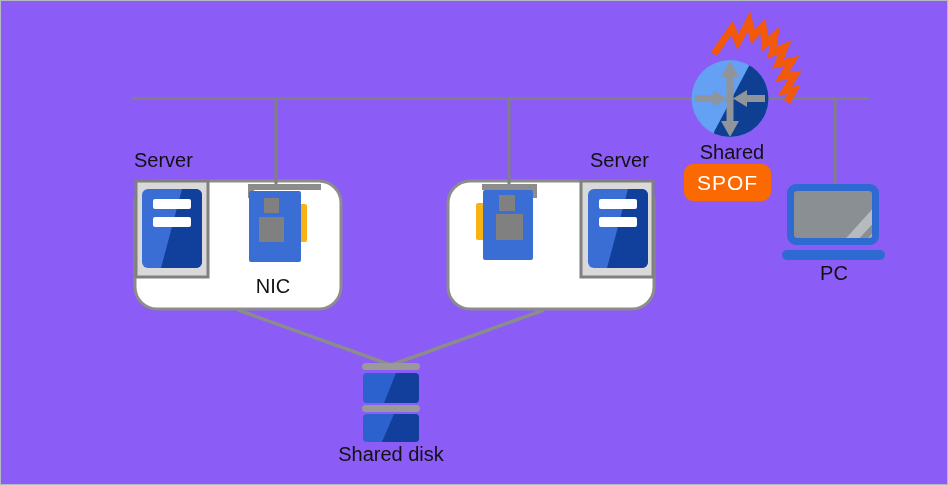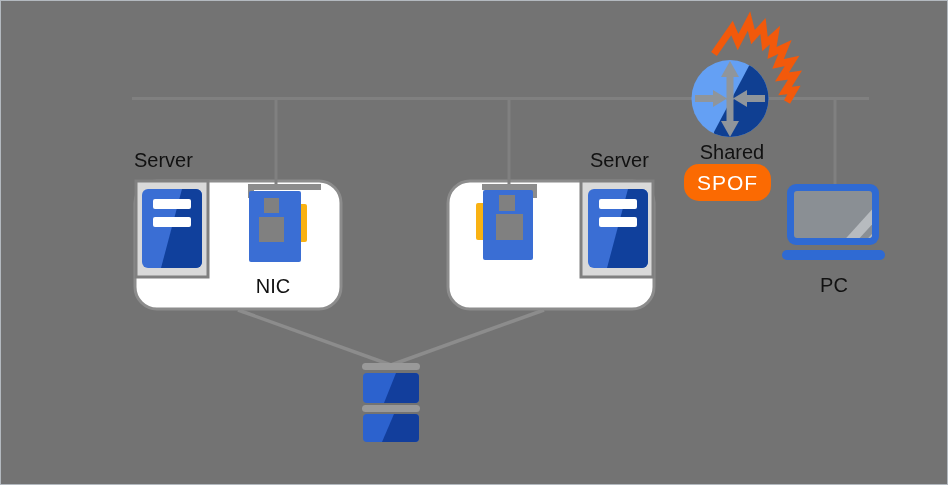--- a/index.html
+++ b/index.html
@@ -1,39 +1,39 @@
 <!DOCTYPE html>
 <html><head>
 <meta charset="utf-8">
 <style>
   html,body{margin:0;padding:0;background:#fff;}
   .stage{
     position:relative;
     width:948px;height:485px;
     box-sizing:border-box;
-    background:#737373;
+    background:#8b5cf6;
     border:1px solid #b3b9bf;
     font-family:"Liberation Sans","DejaVu Sans",sans-serif;
     overflow:hidden;
   }
   .stage svg{position:absolute;left:0;top:0;}
   .label{
     position:absolute;
     font-size:20px;
     color:#111111;
     white-space:nowrap;
     line-height:1.1;
   }
   .label.centered{transform:translateX(-50%);}
   .spof-badge{
     position:absolute;
     left:683px;top:163px;
     width:87px;height:37px;
     background:#fb6a02;
-    border-radius:15px;
+    border-radius:9px;
     color:#ffffff;
     font-size:21px;
     display:flex;align-items:center;justify-content:center;
     letter-spacing:1px;
   }
 </style>
 </head>
 <body>
 
 <div class="stage">
@@ -137,15 +137,16 @@
       <rect x="362" y="413" width="56" height="28" rx="4" fill="#2c62ce"></rect>
       <polygon points="393,413 418,413 418,441 381,441" fill="#123e9c" clip-path="url(#clipDisk2)"></polygon>
     </g>
   </svg>
 
   <div class="label" style="left:133px;top:148px;">Server</div>
   <div class="label" style="left:589px;top:148px;">Server</div>
   <div class="label centered" style="left:272px;top:274px;">NIC</div>
   <div class="label centered" style="left:731px;top:140px;">Shared</div>
   <div class="spof-badge">SPOF</div>
-  <div class="label centered" style="left:833px;top:261px;margin-top:12px;">PC</div>
+  <div class="label centered" style="left:833px;top:261px;">PC</div>
+  <div class="label centered" style="left:390px;top:442px;">Shared disk</div>
 
 </div>
 
 </body></html>

